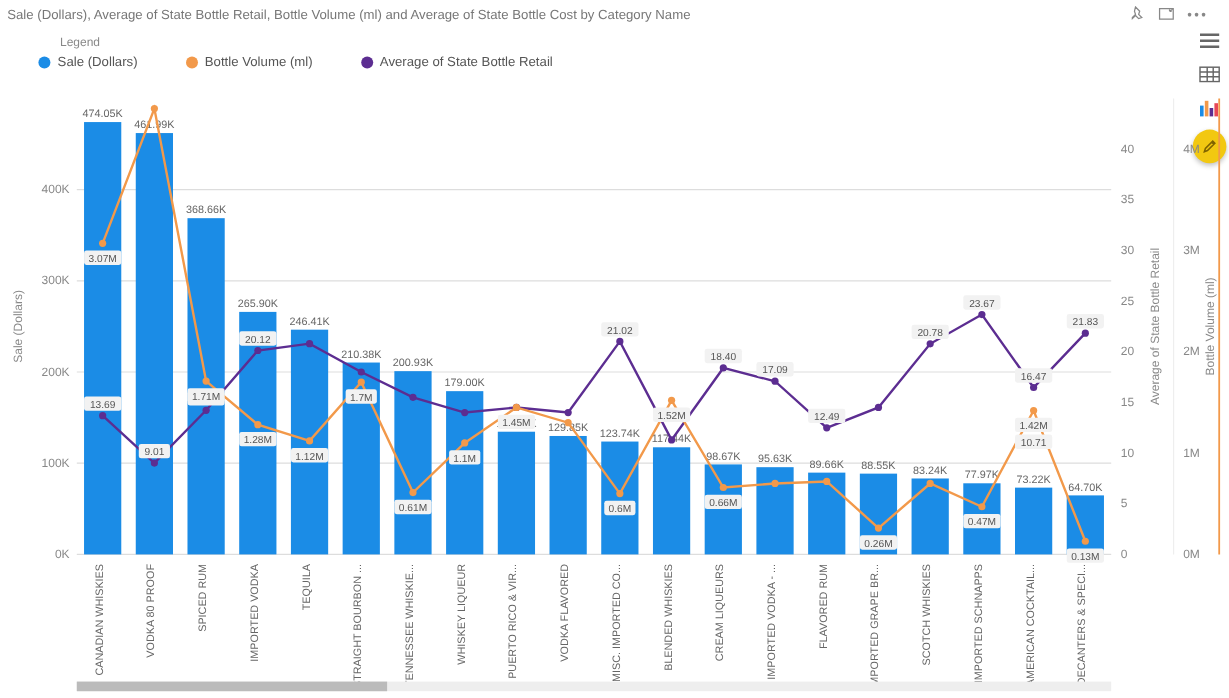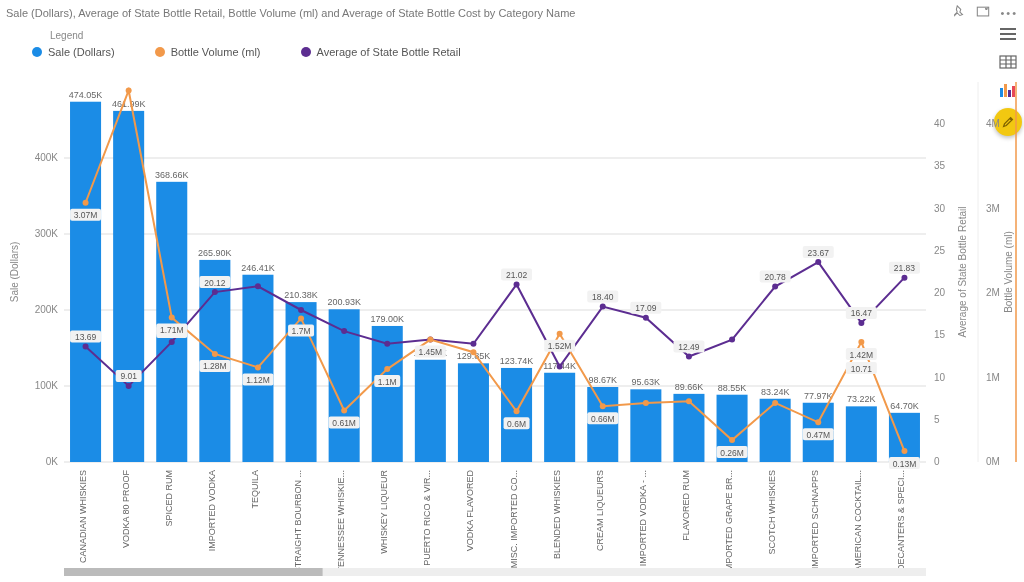--- a/index.html
+++ b/index.html
@@ -14,21 +14,21 @@
     overflow: hidden;
   }
   .viz-container {
     position: relative;
     width: 1024px;
     height: 582px;
     box-sizing: border-box;
   }
   .titlebar {
     position: absolute;
-    left: 6px; top: 4px; right: 6px;
+    left: 6px; top: 4px; right: 17px;
     height: 18px;
     display: flex;
     align-items: center;
     justify-content: space-between;
     font-size: 11px;
     color: #777;
   }
   .title-text { white-space: nowrap; overflow: hidden; text-overflow: ellipsis; max-width: 720px; }
   .title-icons { display: flex; gap: 10px; align-items: center; color:#888; }
   .title-icons span, .title-icons svg { cursor: pointer; }

